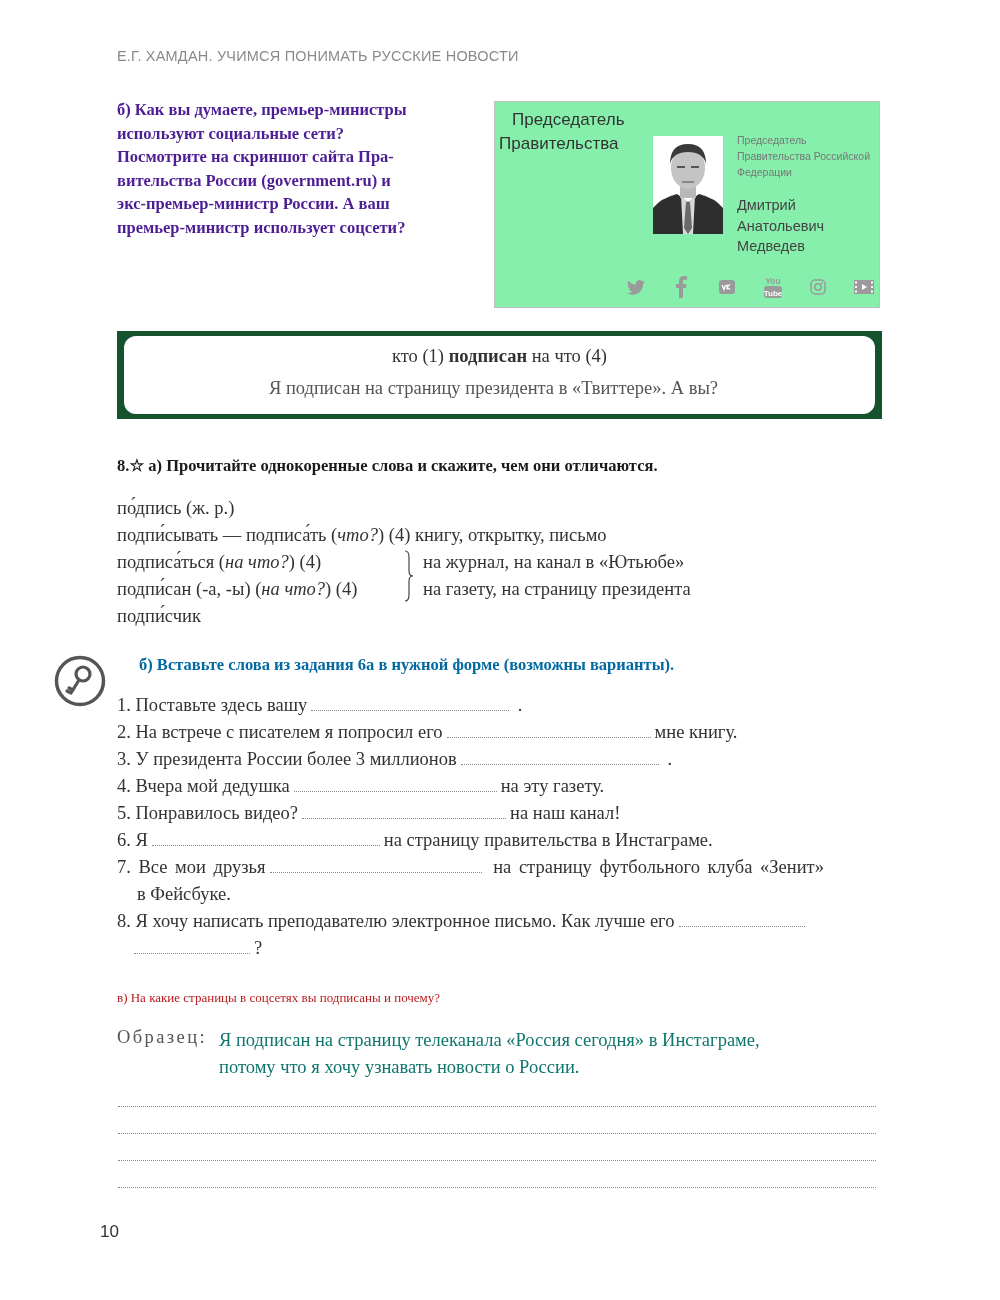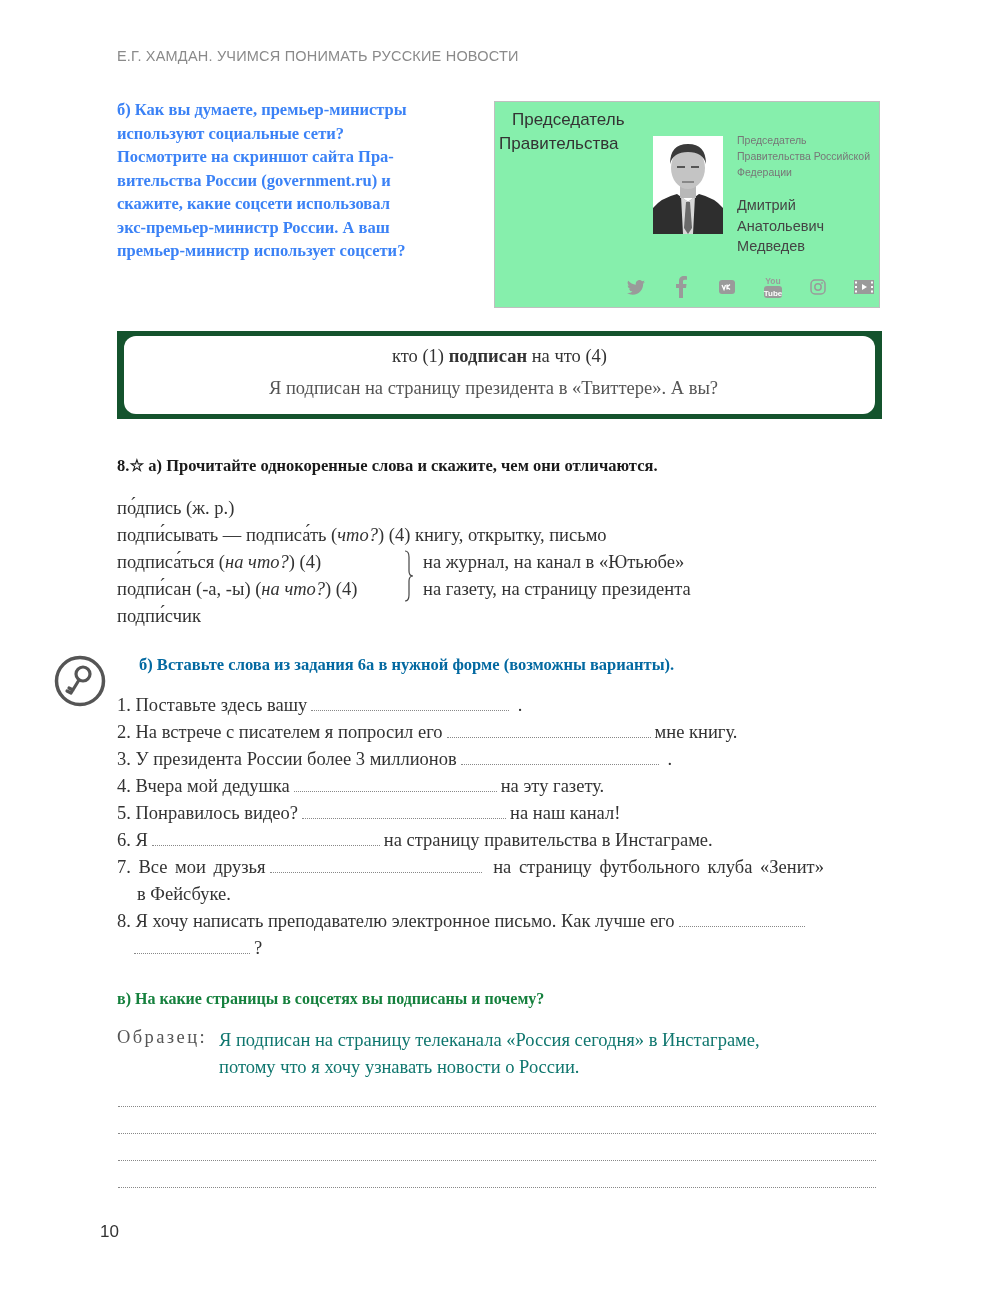--- a/index.html
+++ b/index.html
@@ -2,21 +2,21 @@
 <html><head>
 <meta charset="utf-8">
 <style>
   html,body{margin:0;padding:0;background:#fff;}
   body{width:1000px;height:1300px;position:relative;overflow:hidden;color:#222;
        font-family:"Liberation Serif","DejaVu Serif",serif;}
   .abs{position:absolute;}
   .header{left:117px;top:48px;font-family:"Liberation Sans","DejaVu Sans",sans-serif;
           font-size:14.5px;color:#8a8a8a;letter-spacing:0.2px;}
   .q-b{left:117px;top:98px;width:362px;font-weight:bold;font-size:16.5px;line-height:23.5px;
-       text-align:justify;color:#3b82f6;}
+       text-align:justify;color:#4c1d95;}
   .q-b span{display:block;}
   .card{left:494px;top:101px;width:386px;height:207px;border:1.5px solid #bfbfbf;box-sizing:border-box;
         font-family:"Liberation Sans","DejaVu Sans",sans-serif;background:#86efac;}
   .card-title{position:absolute;left:4px;top:6px;font-size:17px;line-height:24px;color:#333;}
   .card-title .l1{padding-left:13px;display:block;}
   .card-title .l2{display:block;}
   .photo{position:absolute;left:158px;top:34px;width:70px;height:98px;}
   .role{position:absolute;left:242px;top:30px;font-size:10.5px;line-height:16px;color:#777;}
   .name{position:absolute;left:242px;top:93px;font-size:14.5px;line-height:20.5px;color:#444;}
   .socials{position:absolute;left:130px;top:170px;width:250px;height:30px;display:flex;
@@ -30,38 +30,37 @@
   .task6{left:117px;top:456px;font-weight:bold;font-size:16.5px;color:#1a1a1a;}
   .vocab{left:117px;top:495px;font-size:18.5px;line-height:27px;color:#333;}
   .vocab div{height:27px;white-space:nowrap;}
   .brace{left:403px;top:549px;width:12px;height:54px;}
   .vr{left:423px;top:549px;font-size:18.5px;line-height:27px;color:#333;white-space:nowrap;}
   .key{left:54px;top:655px;width:52px;height:52px;}
   .task6b{left:139px;top:655px;font-weight:bold;font-size:16.5px;color:#0369a1;}
   .exercises{left:117px;top:692px;width:765px;font-size:18.5px;line-height:27px;color:#333;}
   .ex{height:27px;white-space:nowrap;position:relative;}
   .dots{display:inline-block;border-bottom:1.5px dotted #888;height:14px;vertical-align:baseline;margin:0 4px;}
-  .task6c{left:117px;top:990px;font-weight:bold;font-size:16px;color:#15803d;}
+  .task6c{left:117px;top:990px;font-weight:normal;font-size:13px;color:#b91c1c;}
   .sample-label{left:117px;top:1027px;font-size:18.5px;letter-spacing:2.4px;color:#555;}
   .sample-text{left:219px;top:1027px;font-size:18.5px;line-height:27px;color:#0f766e;}
   .line{left:118px;width:758px;border-bottom:1.5px dotted #888;height:0;}
   .pagenum{left:100px;top:1222px;font-family:"Liberation Sans","DejaVu Sans",sans-serif;font-size:17px;color:#333;}
   i{font-style:italic;}
 </style>
 </head>
 <body>
 
 <div class="abs header">Е.Г. ХАМДАН. УЧИМСЯ ПОНИМАТЬ РУССКИЕ НОВОСТИ</div>
 
 <div class="abs q-b">
   <span>б) Как вы думаете, премьер-министры</span>
   <span>используют социальные сети?</span>
   <span>Посмотрите на скриншот сайта Пра-</span>
   <span>вительства России (government.ru) и</span>
-  <span>скажите, какие соцсети использовал</span>
   <span>экс-премьер-министр России. А ваш</span>
   <span>премьер-министр использует соцсети?</span>
 </div>
 
 <div class="abs card">
   <div class="card-title">
     <span class="l1">Председатель</span>
     <span class="l2">Правительства</span>
   </div>
   <svg class="photo" viewBox="0 0 70 98">

